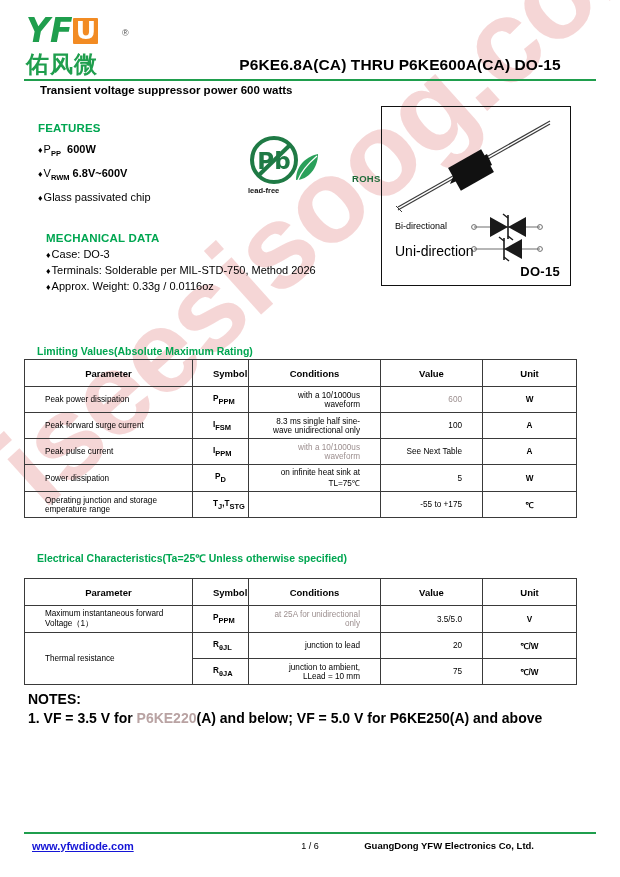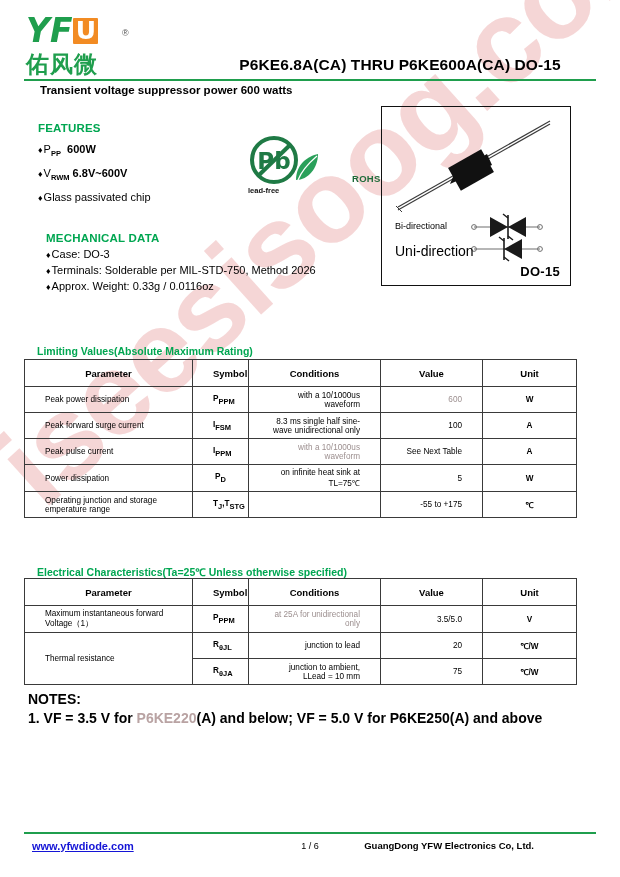--- a/index.html
+++ b/index.html
@@ -449,21 +449,21 @@
       <tr class="rowh">
         <td class="l">Operating junction and storage emperature range</td>
         <td class="sym"><span>T</span><sub>J</sub><span>,T</span><sub>STG</sub></td>
         <td class="c"></td>
         <td class="c">-55 to +175</td>
         <td class="unit">℃</td>
       </tr>
     </tbody>
   </table>
 
-  <div class="tbl-caption" style="left:37px; top:565px;text-align:center;">Electrical Characteristics(Ta=25℃ Unless otherwise specified)</div>
+  <div class="tbl-caption" style="left:37px; top:551px;text-align:center;">Electrical Characteristics(Ta=25℃ Unless otherwise specified)</div>
   <table class="dt" style="left:24px; top:578px;">
     <colgroup>
       <col style="width:168px">
         <col style="width:56px">
         <col style="width:132px">
         <col style="width:102px">
         <col style="width:94px">
     </colgroup>
     <thead>
       <tr>

